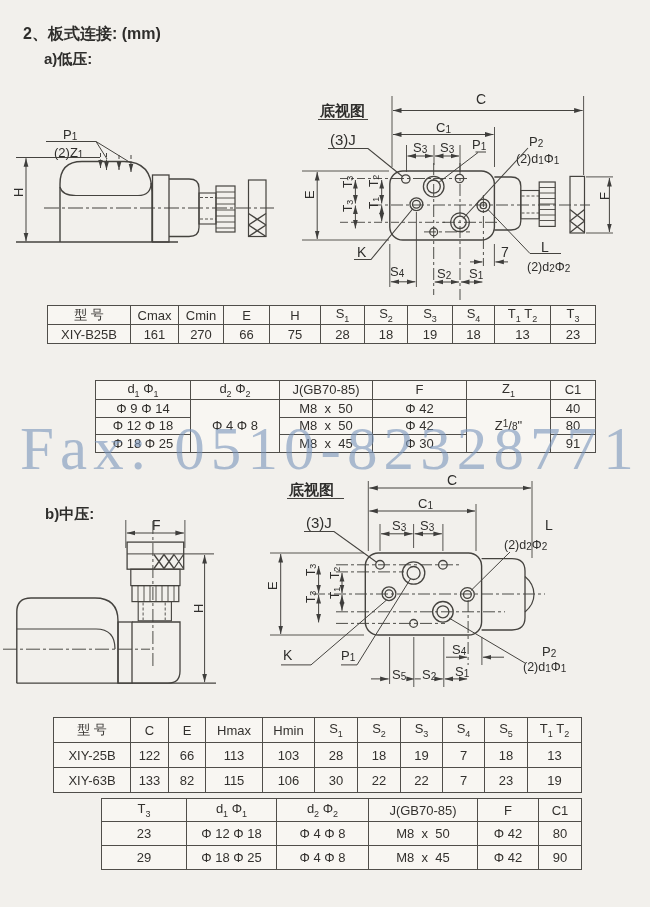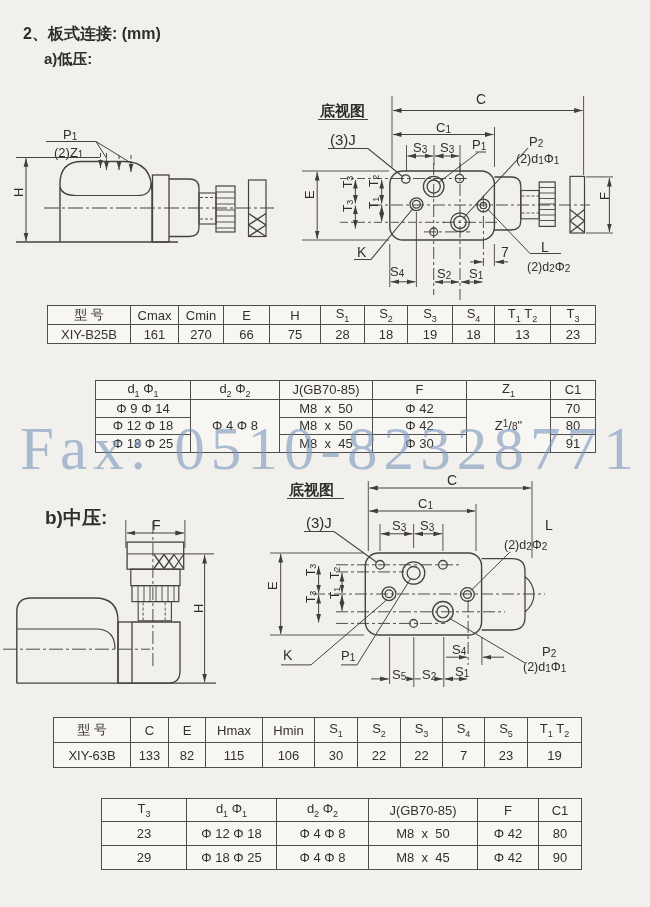--- a/index.html
+++ b/index.html
@@ -14,21 +14,21 @@
     color:rgba(120,148,187,0.60);white-space:nowrap;z-index:5;}
 </style>
 </head>
 <body>
 <div id="page">
 
 <div class="abs" style="left:23px;top:24px;font-size:16px;font-weight:bold;">2、板式连接: (mm)</div>
 
 <div class="abs" style="left:44px;top:50px;font-size:15px;font-weight:bold;">a)低压:</div>
 
-<div class="abs" style="left:45px;top:505px;font-size:19px;font-weight:bold;">b)中压:</div>
+<div class="abs" style="left:45px;top:505px;font-size:15px;font-weight:bold;">b)中压:</div>
 
 <div class="abs" style="left:47px;top:305px;">
 <table>
 <colgroup>
           <col style="width:83px">
           <col style="width:48px">
           <col style="width:45px">
           <col style="width:46px">
           <col style="width:51px">
           <col style="width:44px">
@@ -87,21 +87,21 @@
             <td>F</td>
             <td>Z<sub>1</sub></td>
             <td>C1</td>
           </tr>
 <tr style="height:18px">
             <td>Φ 9 Φ 14</td>
             <td rowspan="3">Φ 4 Φ 8</td>
             <td>M8&nbsp; x&nbsp; 50</td>
             <td>Φ 42</td>
             <td rowspan="3">Z<span style="font-size:10px;vertical-align:3px">1</span>/<span style="font-size:10px">8</span>"</td>
-            <td>70</td>
+            <td>40</td>
           </tr>
 <tr style="height:17px">
             <td>Φ 12 Φ 18</td>
             <td>M8&nbsp; x&nbsp; 50</td>
             <td>Φ 42</td>
             <td>80</td>
           </tr>
 <tr style="height:18px">
             <td>Φ 18 Φ 25</td>
             <td>M8&nbsp; x&nbsp; 45</td>
@@ -135,20 +135,33 @@
             <td>Hmax</td>
             <td>Hmin</td>
             <td>S<sub>1</sub></td>
             <td>S<sub>2</sub></td>
             <td>S<sub>3</sub></td>
             <td>S<sub>4</sub></td>
             <td>S<sub>5</sub></td>
             <td>T<sub>1</sub> T<sub>2</sub></td>
           </tr>
 <tr style="height:25px">
+            <td>XIY-25B</td>
+            <td>122</td>
+            <td>66</td>
+            <td>113</td>
+            <td>103</td>
+            <td>28</td>
+            <td>18</td>
+            <td>19</td>
+            <td>7</td>
+            <td>18</td>
+            <td>13</td>
+          </tr>
+<tr style="height:25px">
             <td>XIY-63B</td>
             <td>133</td>
             <td>82</td>
             <td>115</td>
             <td>106</td>
             <td>30</td>
             <td>22</td>
             <td>22</td>
             <td>7</td>
             <td>23</td>

